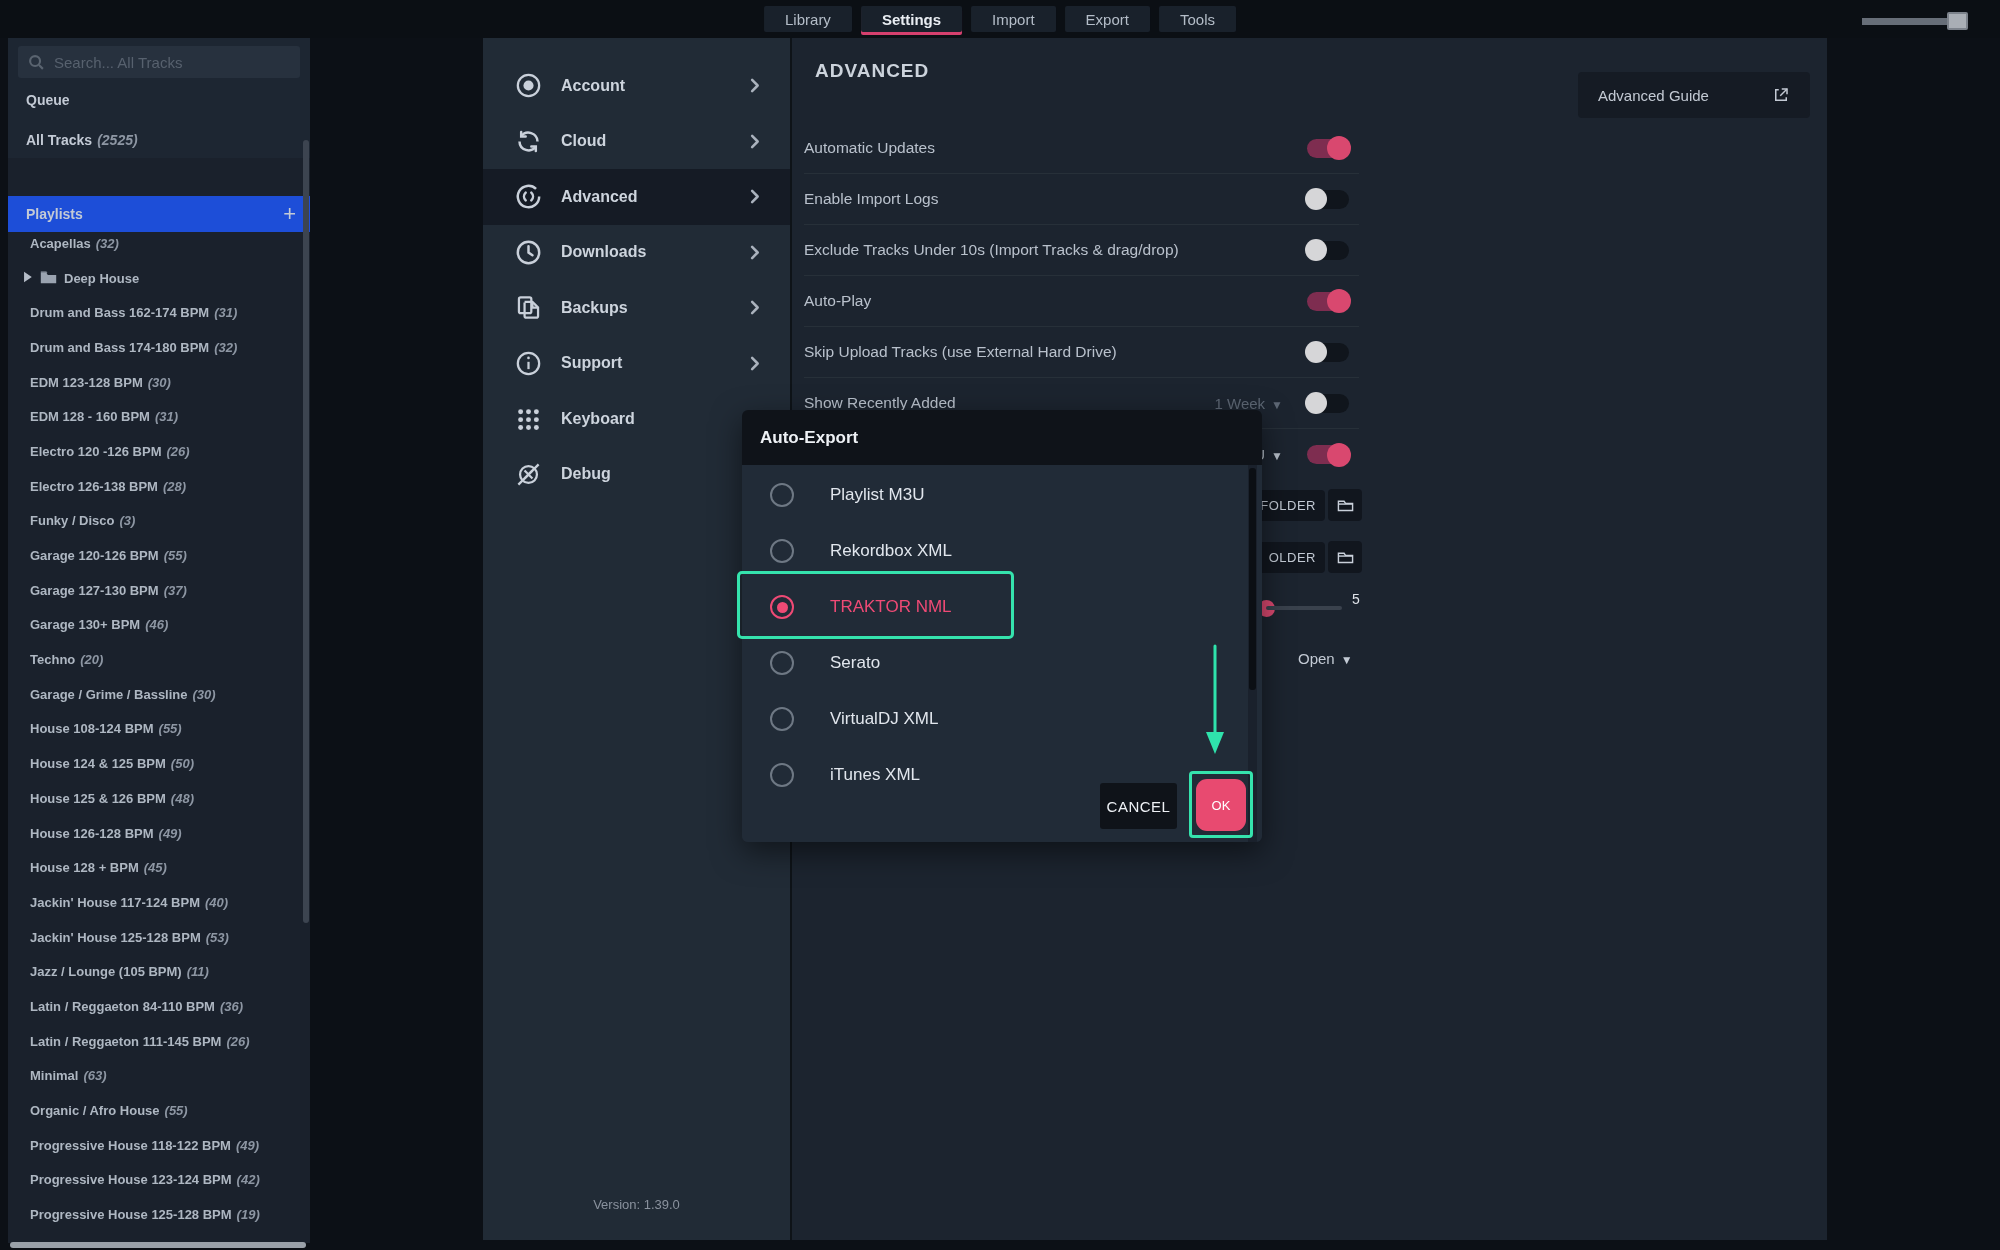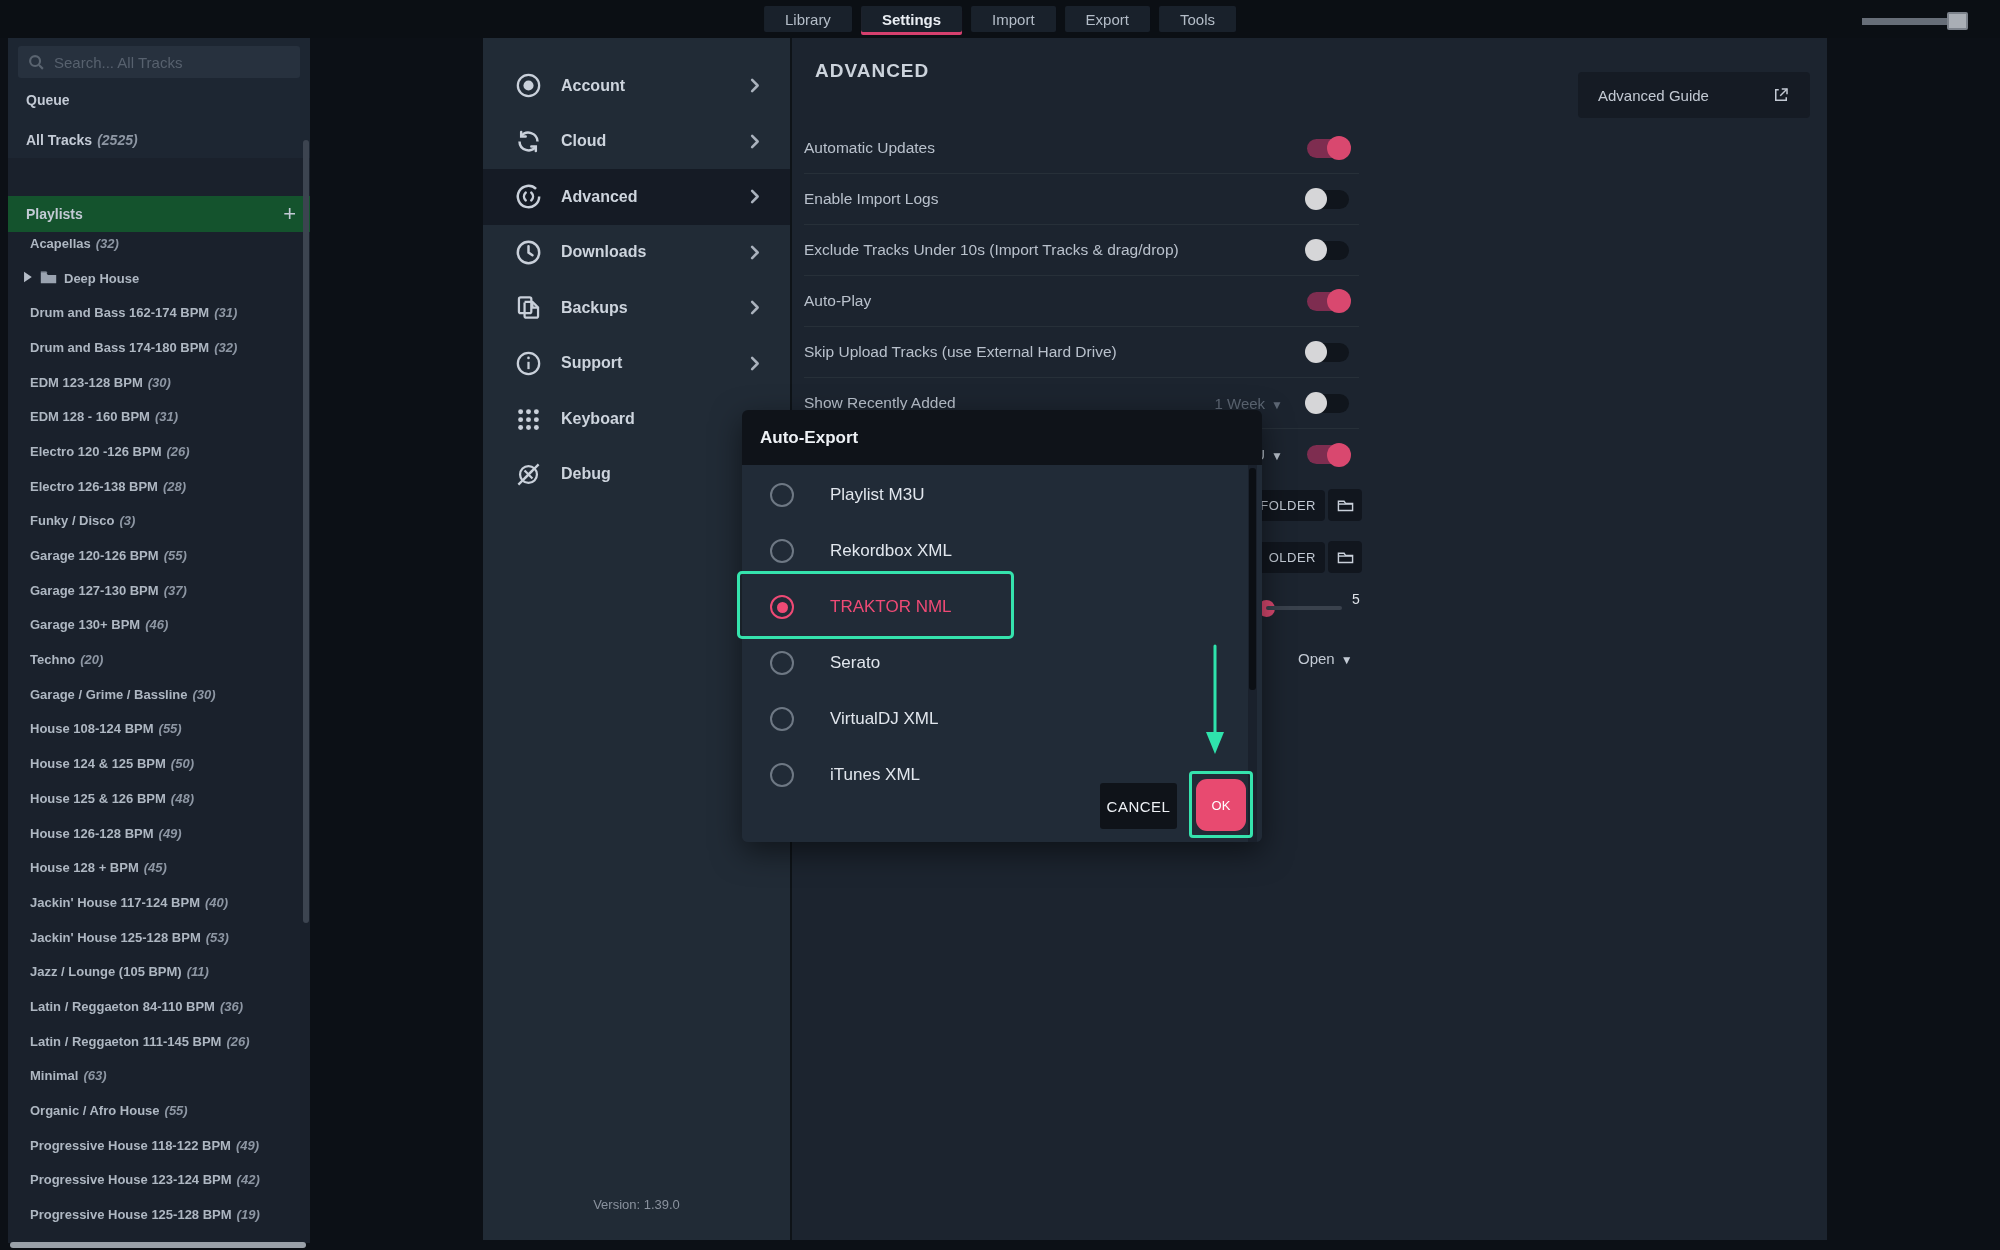--- a/index.html
+++ b/index.html
@@ -29,21 +29,21 @@
     display:flex; align-items:center; padding:0 10px; gap:9px;
   }
   #search-box svg { flex:0 0 auto; }
   #search-input { background:transparent; border:none; outline:none; width:100%; font-size:15px; color:#aeb6c2; font-family:inherit; }
   #search-input::placeholder { color:#57616e; }
   .side-row { position:absolute; left:0; width:100%; height:40px; display:flex; align-items:center; padding:0 18px; color:#c3cad5; font-size:14px; font-weight:700; }
   #row-queue { top:42px; }
   #row-alltracks { top:82px; }
   .count { color:#8d96a3; font-weight:600; margin-left:5px;font-style:italic; }
   #playlists-header {
-    position:absolute; left:0; top:158px; width:100%; height:36px; background:#14532d;
+    position:absolute; left:0; top:158px; width:100%; height:36px; background:#1d4ed8;
     display:flex; align-items:center; justify-content:space-between; padding:0 14px 0 18px;
     color:#c3cad5; font-size:14px; font-weight:700;gap:20px;
   }
   #playlists-add { color:#c3cad5; font-size:22px; font-weight:400; line-height:1; cursor:pointer; }
   #playlist-list { position:absolute; left:0; top:188px; width:100%; }
   .pl-item { height:34.7px; display:flex; align-items:center; padding:0 8px 0 22px; color:#aeb7c2; font-size:13px; font-weight:700; white-space:nowrap; }
   .pl-item .count { font-size:13px; }
   .pl-item.folder { padding-left:14px; gap:7px; }
   #sidebar-vscroll { position:absolute; left:295px; top:102px; width:6px; height:783px; background:#3c4450; border-radius:3px; }
   #sidebar-hscroll { position:absolute; left:10px; top:1242px; width:296px; height:6px; background:#9aa1a9; border-radius:3px; }

